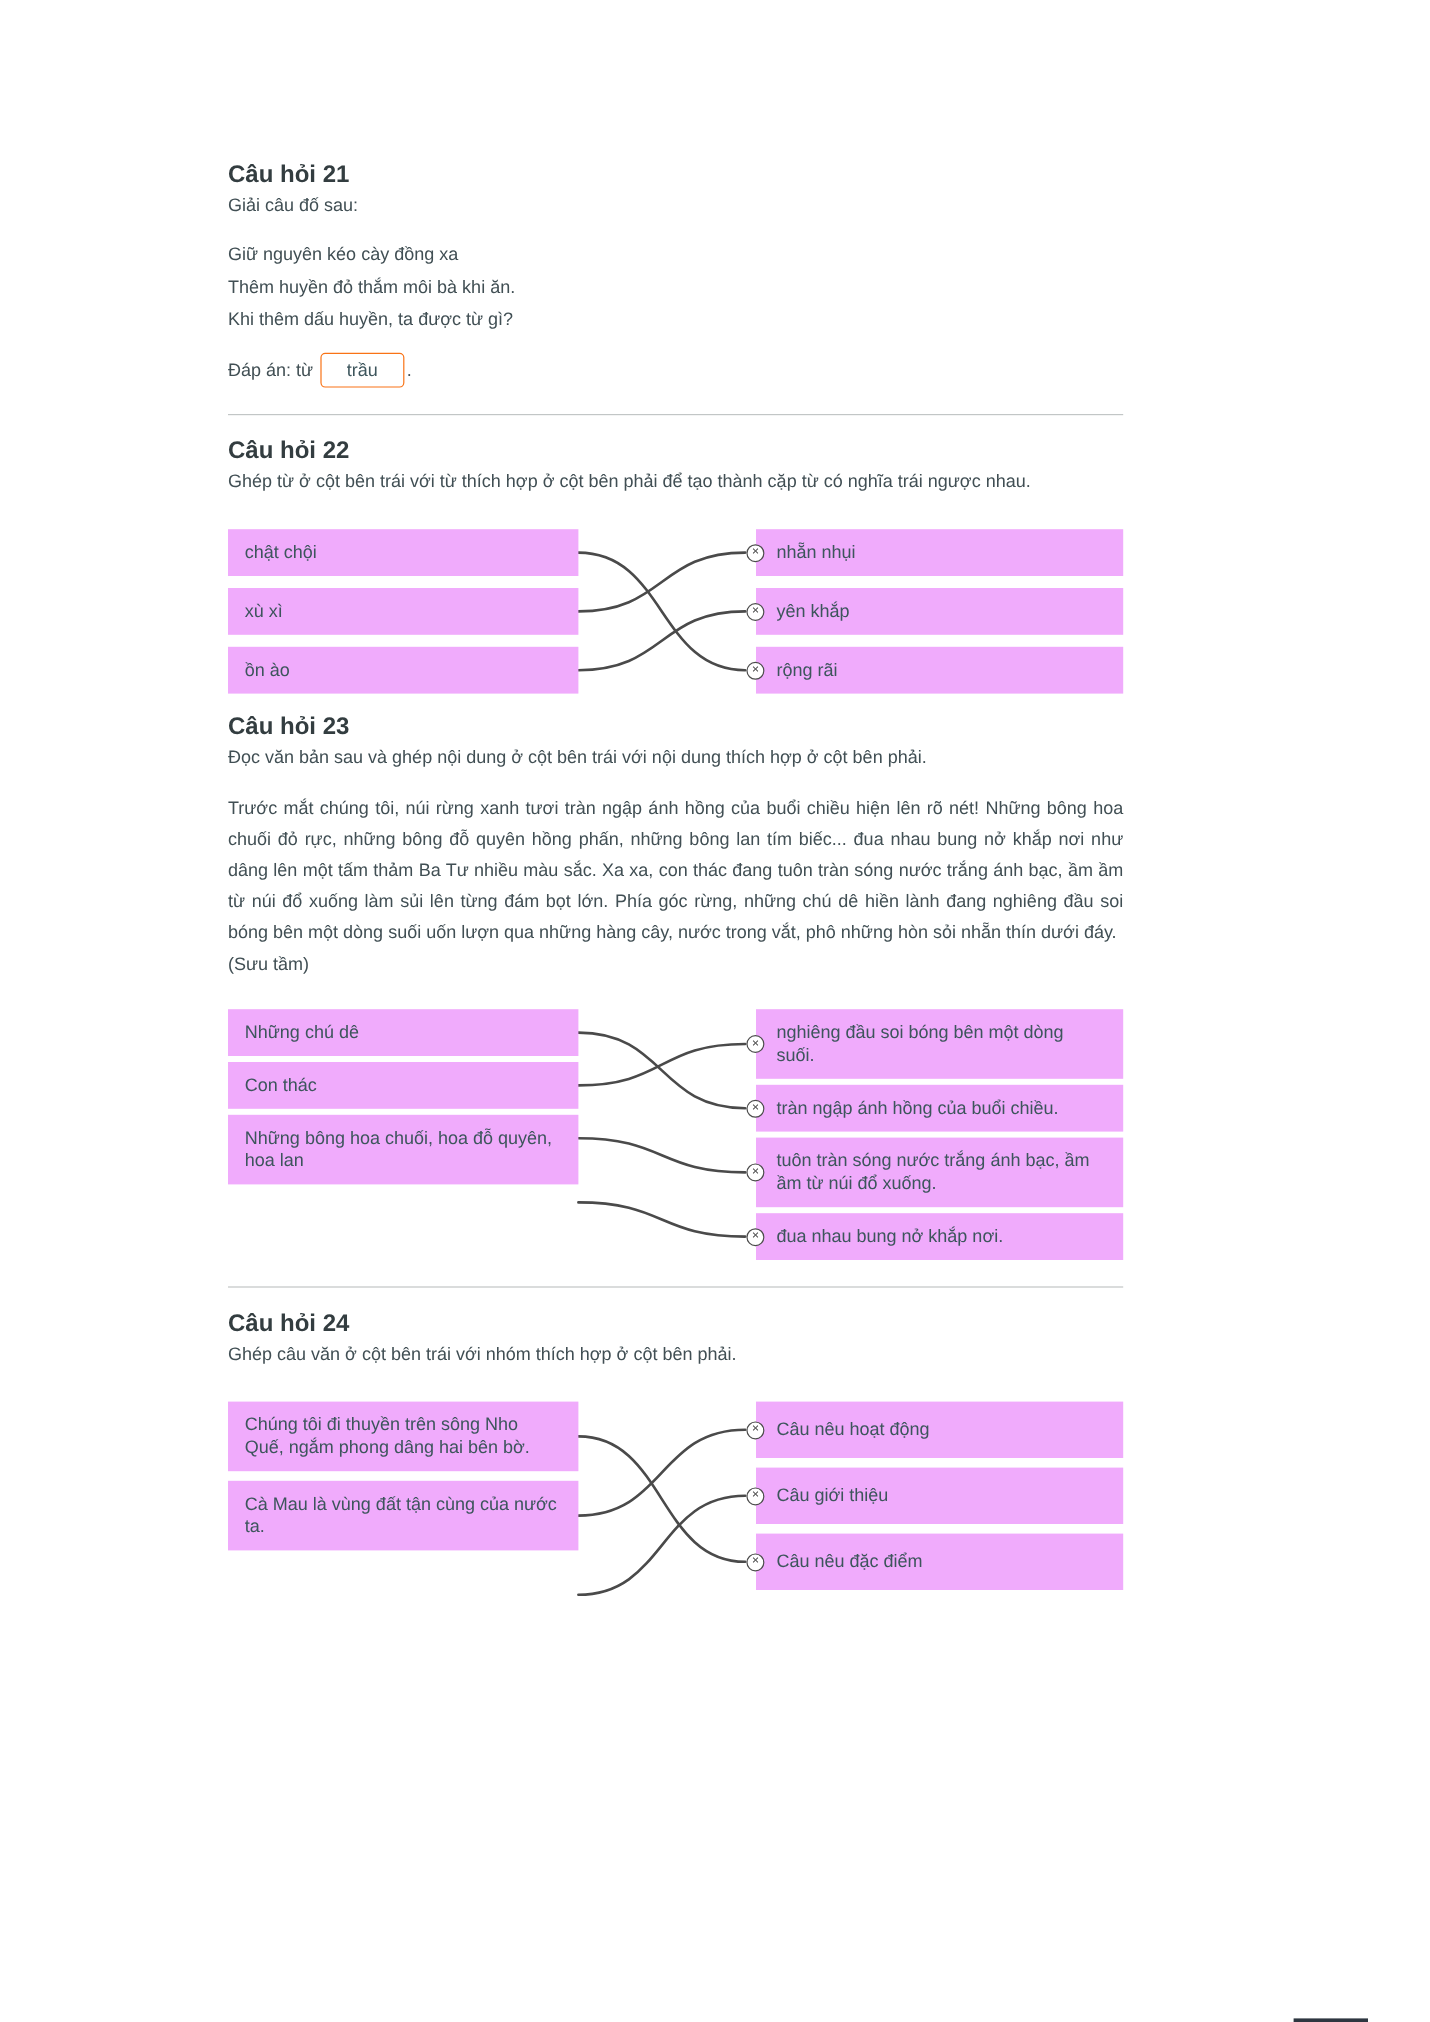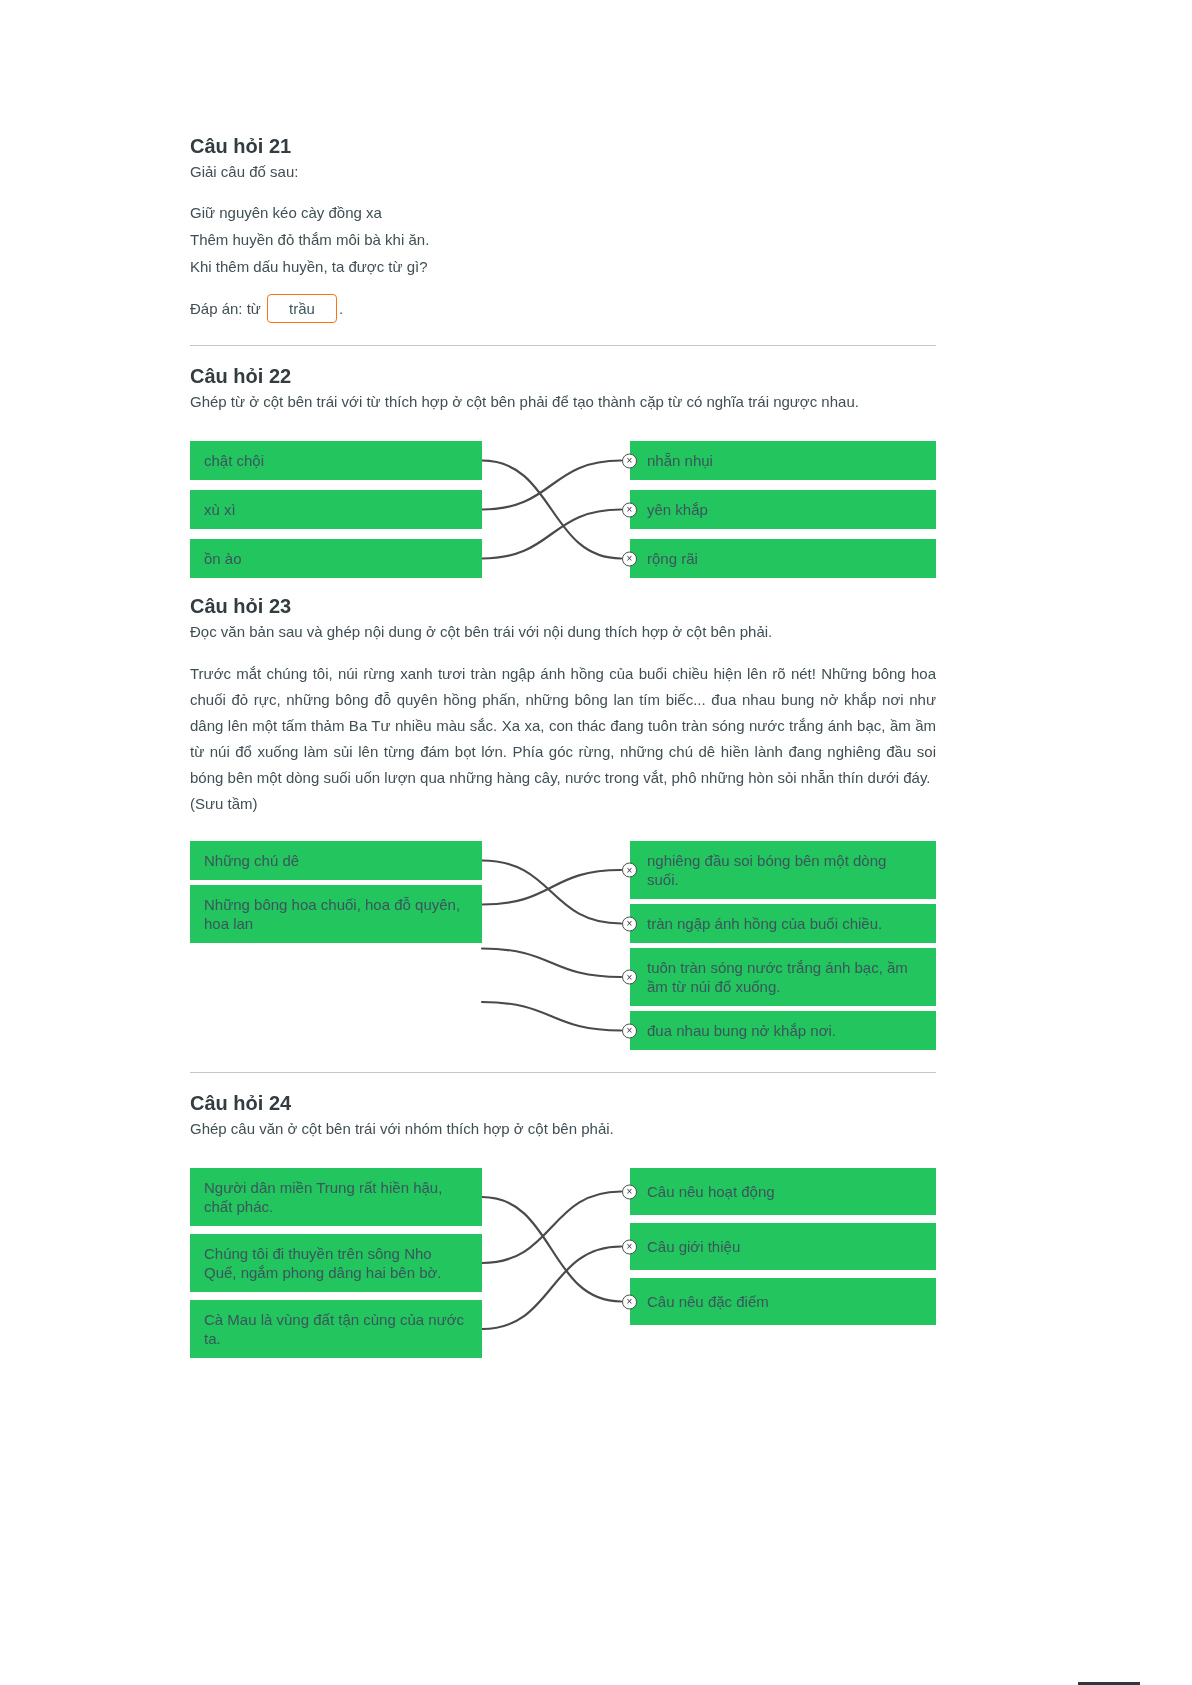--- a/index.html
+++ b/index.html
@@ -20,21 +20,21 @@
   hr.divider{border:none;border-top:1px solid #c2c6c6;margin:22px 0 0 0;}
   .section{margin-top:20px;}
   .section.no-rule{margin-top:18px;}
   .match{position:relative;display:flex;margin-top:28px;}
   .wires{position:absolute;left:0;top:0;pointer-events:none;}
   .col{display:flex;flex-direction:column;}
   .col-left{width:292px;}
   .col-right{width:306px;margin-left:auto;}
   .g10{gap:10px;} .g5{gap:5px;} .g8{gap:8px;}
   .mbox{
-    background:#22c55e;color:#3d555c;padding:10px 14px;line-height:19px;
+    background:#f0abfc;color:#3d555c;padding:10px 14px;line-height:19px;
     position:relative;box-sizing:border-box;
   }
   .col-right .mbox{padding-left:17px;}
   .q24 .col-right .mbox{padding-top:14px;padding-bottom:14px;}
   .unlink{
     position:absolute;left:-8px;top:50%;transform:translateY(-50%);
     width:15px;height:15px;border-radius:50%;background:#ffffff;border:1.6px solid #4c4c4c;
     display:flex;align-items:center;justify-content:center;
     font-size:10px;line-height:10px;color:#3a3a3a;box-sizing:border-box;cursor:pointer;
   }
@@ -93,20 +93,21 @@
     <div class="passage-src">(Sưu tầm)</div>
     <div class="match" style="margin-top:24px;">
       <svg class="wires" width="746" height="209">
           <path d="M 292 19.5 C 364.28 19.5, 358.72 82.5, 431 82.5" fill="none" stroke="#4a4a4a" stroke-width="2.2" stroke-linecap="round"></path>
           <path d="M 292 63.5 C 364.28 63.5, 358.72 29, 431 29" fill="none" stroke="#4a4a4a" stroke-width="2.2" stroke-linecap="round"></path>
           <path d="M 292 107.5 C 364.28 107.5, 358.72 136, 431 136" fill="none" stroke="#4a4a4a" stroke-width="2.2" stroke-linecap="round"></path>
           <path d="M 292 161 C 364.28 161, 358.72 189.5, 431 189.5" fill="none" stroke="#4a4a4a" stroke-width="2.2" stroke-linecap="round"></path>
         </svg>
       <div class="col col-left g5">
         <div class="mbox"><span>Những chú dê</span></div>
+        <div class="mbox"><span>Con thác</span></div>
         <div class="mbox"><span>Những bông hoa chuối, hoa đỗ quyên, hoa lan</span></div>
       </div>
       <div class="col col-right g5">
         <div class="mbox"><span class="unlink">×</span><span>nghiêng đầu soi bóng bên một dòng suối.</span></div>
         <div class="mbox"><span class="unlink">×</span><span>tràn ngập ánh hồng của buổi chiều.</span></div>
         <div class="mbox"><span class="unlink">×</span><span>tuôn tràn sóng nước trắng ánh bạc, ầm ầm từ núi đổ xuống.</span></div>
         <div class="mbox"><span class="unlink">×</span><span>đua nhau bung nở khắp nơi.</span></div>
       </div>
     </div>
   </div>
@@ -116,21 +117,20 @@
   <div class="section q24">
     <div class="q-title">Câu hỏi 24</div>
     <div class="q-instr">Ghép câu văn ở cột bên trái với nhóm thích hợp ở cột bên phải.</div>
     <div class="match">
       <svg class="wires" width="746" height="190">
           <path d="M 292 29 C 364.28 29, 358.72 133.5, 431 133.5" fill="none" stroke="#4a4a4a" stroke-width="2.2" stroke-linecap="round"></path>
           <path d="M 292 95 C 364.28 95, 358.72 23.5, 431 23.5" fill="none" stroke="#4a4a4a" stroke-width="2.2" stroke-linecap="round"></path>
           <path d="M 292 161 C 364.28 161, 358.72 78.5, 431 78.5" fill="none" stroke="#4a4a4a" stroke-width="2.2" stroke-linecap="round"></path>
         </svg>
       <div class="col col-left g8">
-        <div class="mbox"><span>Người dân miền Trung rất hiền hậu, chất phác.</span></div>
         <div class="mbox"><span>Chúng tôi đi thuyền trên sông Nho Quế, ngắm phong dâng hai bên bờ.</span></div>
         <div class="mbox"><span>Cà Mau là vùng đất tận cùng của nước ta.</span></div>
       </div>
       <div class="col col-right g8">
         <div class="mbox"><span class="unlink">×</span><span>Câu nêu hoạt động</span></div>
         <div class="mbox"><span class="unlink">×</span><span>Câu giới thiệu</span></div>
         <div class="mbox"><span class="unlink">×</span><span>Câu nêu đặc điểm</span></div>
       </div>
     </div>
   </div>

